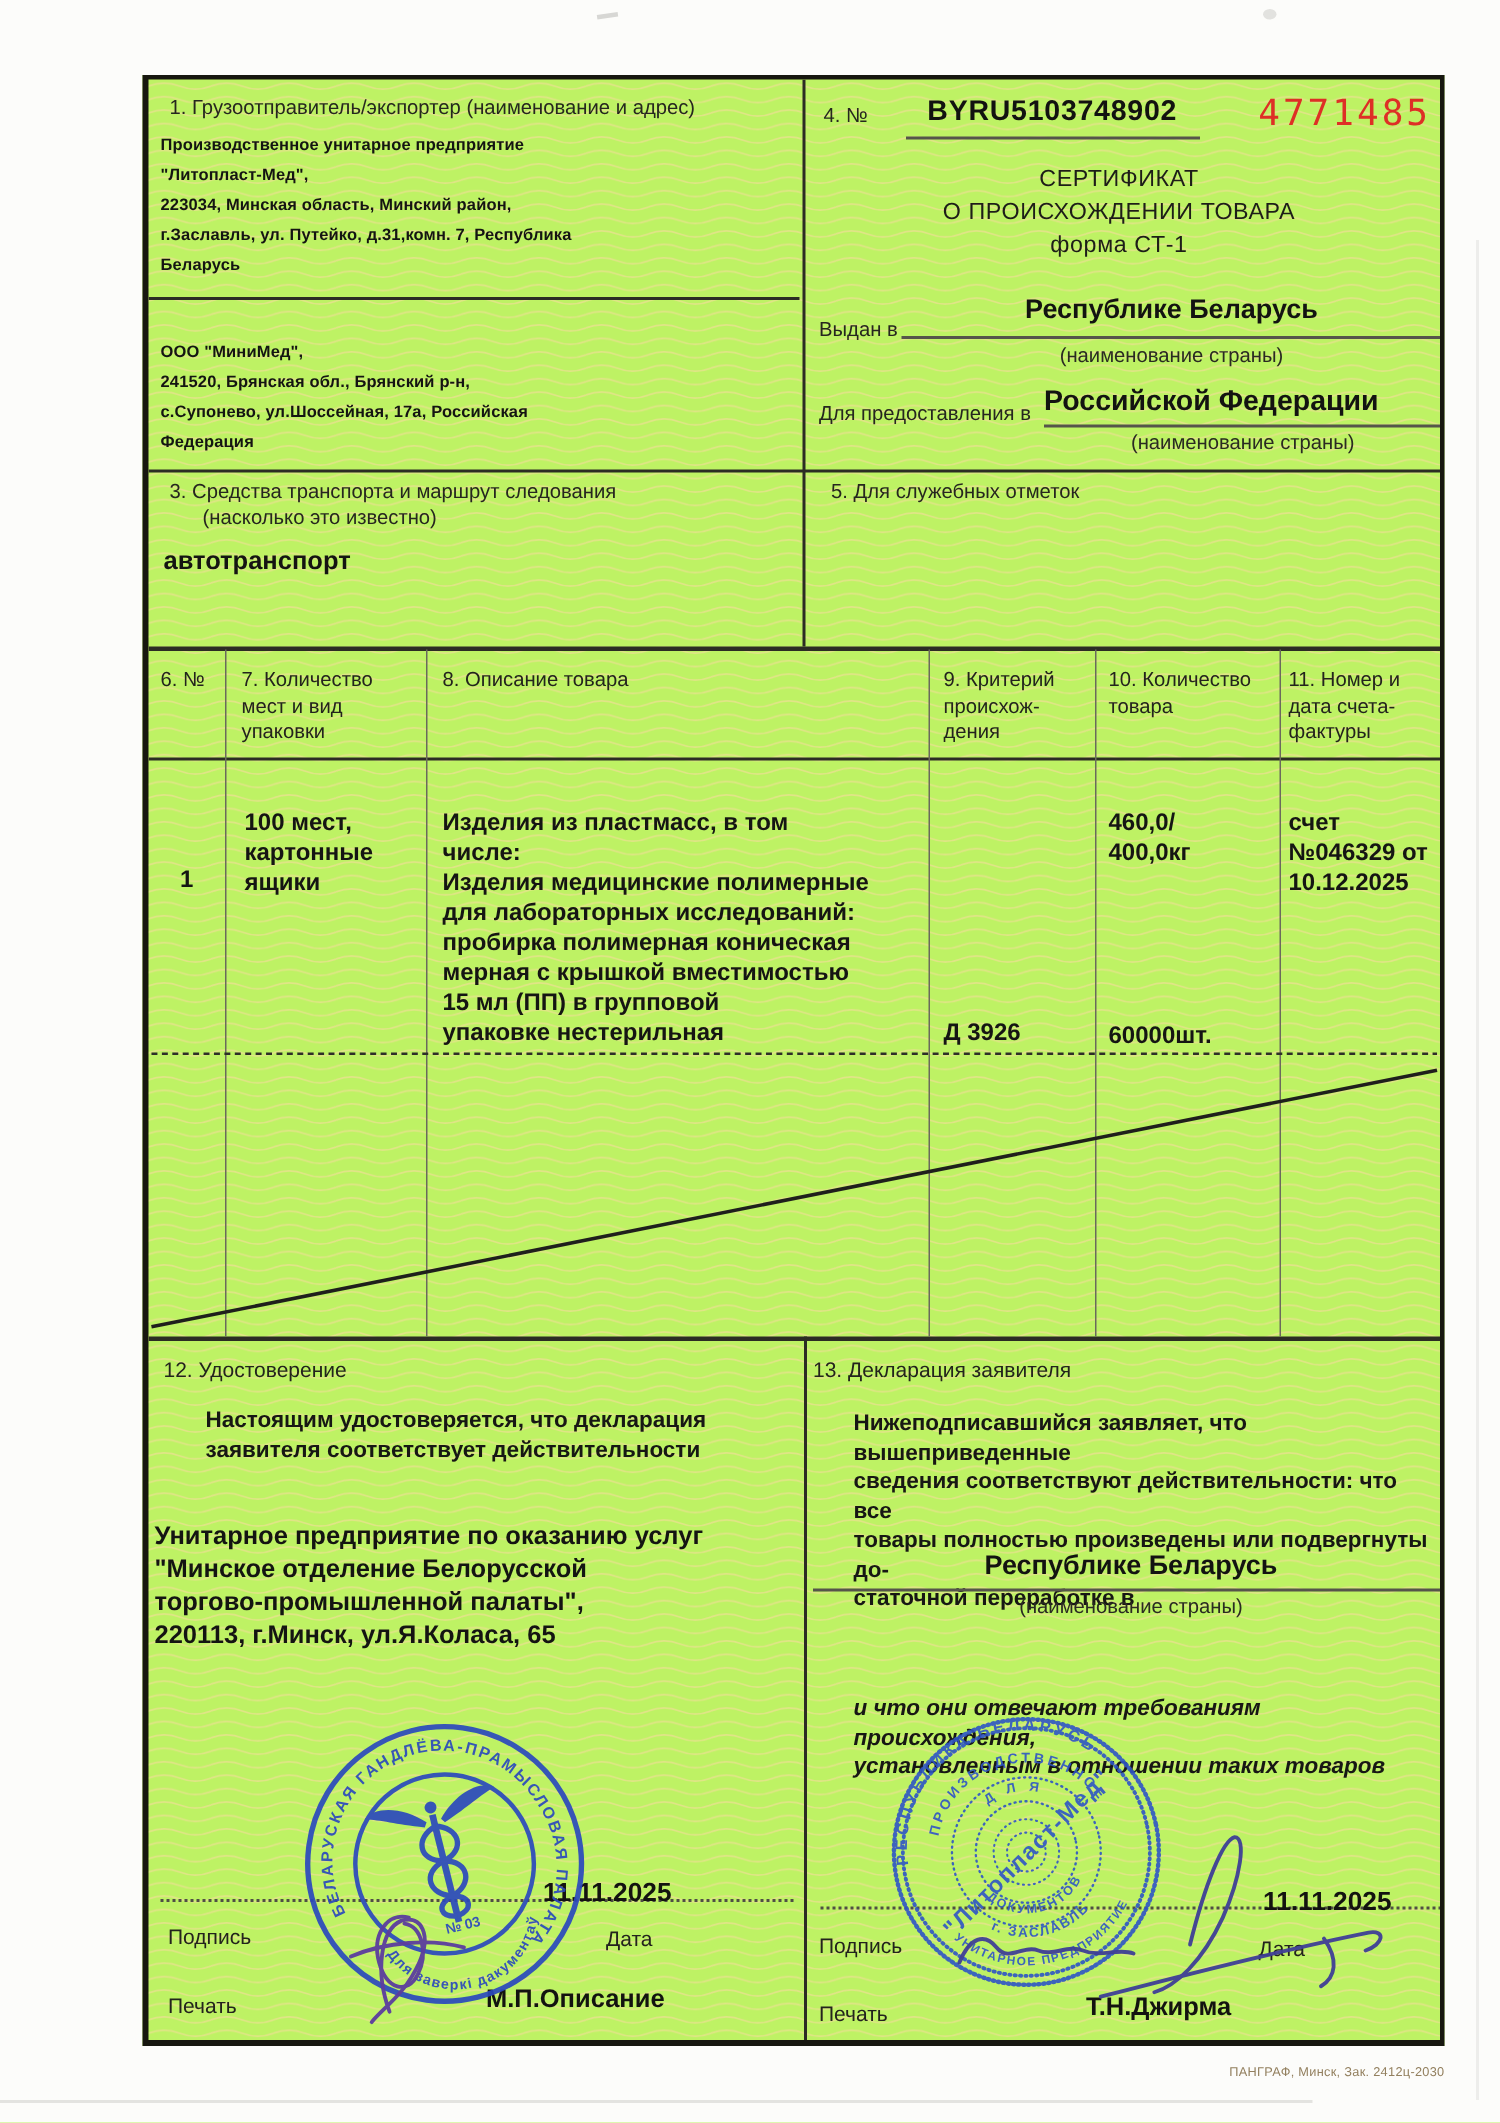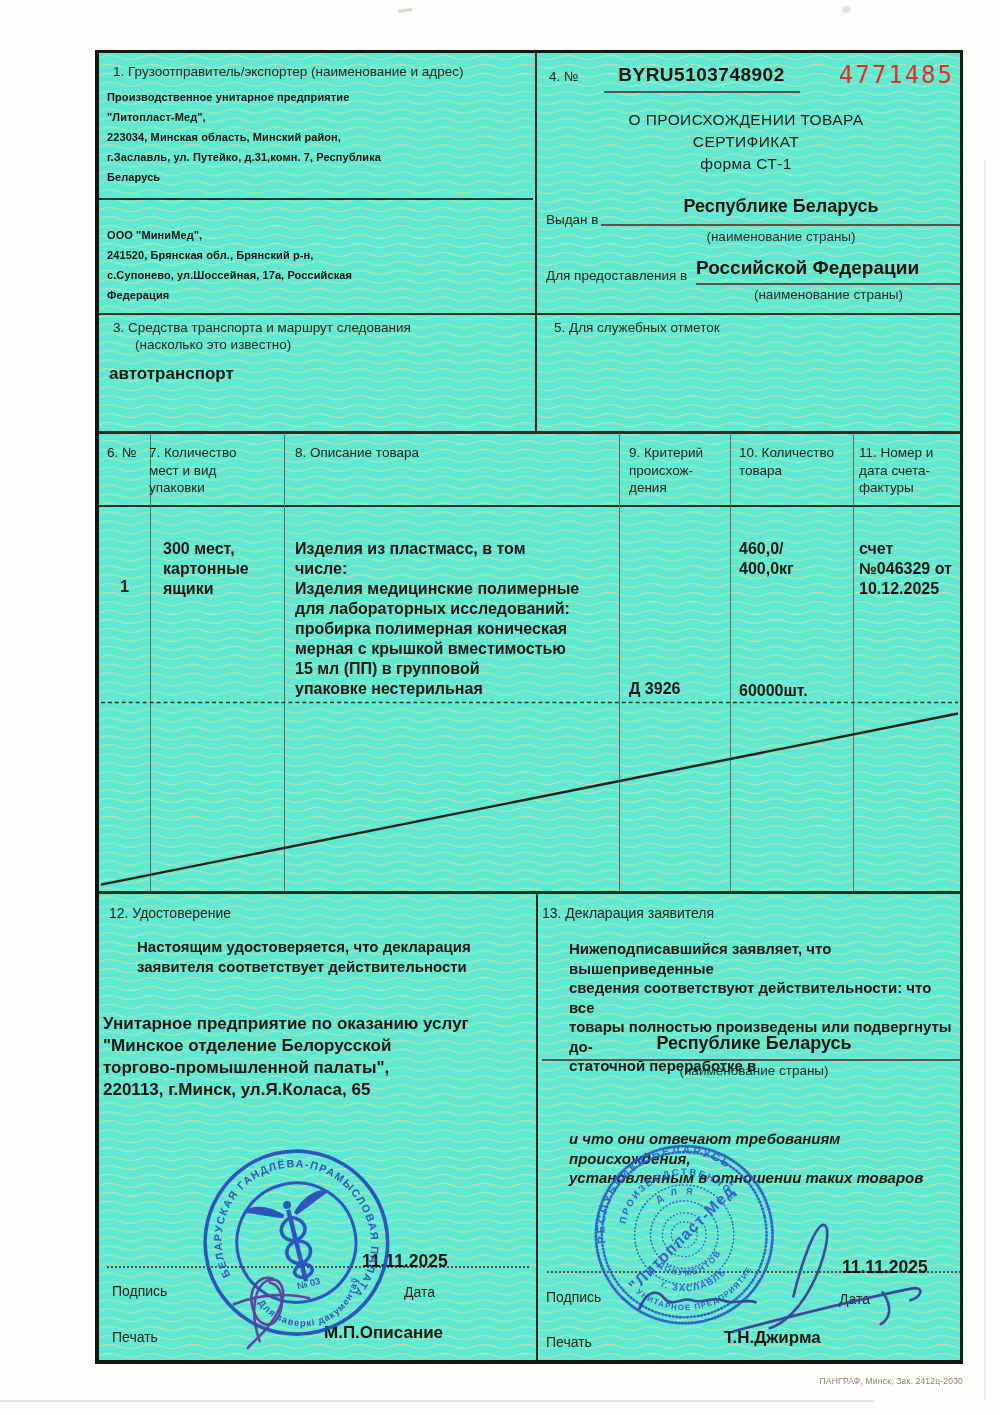--- a/index.html
+++ b/index.html
@@ -1,20 +1,20 @@
 <!DOCTYPE html>
 <html><head>
 <meta charset="utf-8">
 <style>
   html,body{margin:0;padding:0;}
   body{width:1000px;height:1415px;background:#fcfcfa;font-family:"Liberation Sans",sans-serif;color:#1c1c1a;}
   .page{position:relative;width:1000px;height:1415px;overflow:hidden;}
   .abs{position:absolute;}
   .form{position:absolute;left:95px;top:50px;width:868px;height:1314px;box-sizing:border-box;
-        border:3px solid #17170f;border-left-width:4px;border-bottom-width:4px;background:#5eead4;overflow:hidden;}
+        border:3px solid #17170f;border-left-width:4px;border-bottom-width:4px;background:#bef264;overflow:hidden;}
   .pre{white-space:pre-line;}
   .lbl{font-size:13.5px;color:#26261f;line-height:17px;}
   .val{font-size:11px;font-weight:700;color:#141412;line-height:20px;letter-spacing:.1px;}
   .val17{font-size:17px;font-weight:700;color:#141412;line-height:22px;}
   .hline{position:absolute;background:#2c2c24;height:2px;}
   .vline{position:absolute;background:#6a6a5c;width:1px;}
   .uline{position:absolute;background:#55554a;height:1.5px;}
   .dotline{position:absolute;border-top:2px dotted #4f4f45;height:0;}
   .thead{font-size:13.5px;line-height:17.5px;color:#23231d;}
   .tcell{font-size:16px;font-weight:700;line-height:20px;color:#151513;}
@@ -79,53 +79,53 @@
     <div class="abs lbl" style="left:14px;top:266px;width:410px;">3.  Средства транспорта и маршрут следования</div>
     <div class="abs lbl" style="left:36px;top:283px;">(насколько это известно)</div>
     <div class="abs val17" style="left:10px;top:310px;">автотранспорт</div>
 
     <div class="abs lbl" style="left:450px;top:15px;">4.  №</div>
     <div class="abs ctr" style="left:505px;top:11px;width:195px;font-size:19px;font-weight:700;letter-spacing:.5px;color:#121210;">BYRU5103748902</div>
     <div class="uline" style="left:505px;top:38px;width:196px;"></div>
     <div class="abs serial" style="left:690px;top:8px;width:165px;text-align:right;">4771485</div>
 
     <div class="abs ctr title" style="left:437px;top:56px;width:420px;">
+      <div>СЕРТИФИКАТ</div>
       <div>О ПРОИСХОЖДЕНИИ ТОВАРА</div>
-      <div>СЕРТИФИКАТ</div>
       <div>форма СТ-1</div>
     </div>
 
     <div class="abs lbl" style="left:447px;top:158px;">Выдан в</div>
     <div class="abs ctr" style="left:502px;top:143px;width:360px;font-size:18px;font-weight:700;color:#131311;">Республике Беларусь</div>
     <div class="uline" style="left:502px;top:171px;width:360px;"></div>
     <div class="abs ctr hint" style="left:502px;top:176px;width:360px;">(наименование страны)</div>
 
     <div class="abs lbl" style="left:447px;top:214px;">Для предоставления в</div>
     <div class="abs" style="left:597px;top:204px;font-size:19px;font-weight:700;color:#131311;">Российской Федерации</div>
     <div class="uline" style="left:597px;top:230px;width:265px;"></div>
     <div class="abs ctr hint" style="left:597px;top:234px;width:265px;">(наименование страны)</div>
 
     <div class="abs lbl" style="left:455px;top:266px;">5.  Для служебных отметок</div>
 
     <div class="abs thead" style="left:8px;top:391px;">6. №</div>
-    <div class="abs thead pre" style="left:50px;top:391px;width:118px;">7. Количество
+    <div class="abs thead pre" style="left:62px;top:391px;width:118px;">7. Количество
 мест и вид
 упаковки</div>
     <div class="abs thead" style="left:196px;top:391px;width:300px;">8. Описание товара</div>
     <div class="abs thead pre" style="left:530px;top:391px;width:96px;">9. Критерий
 происхож-
 дения</div>
     <div class="abs thead pre" style="left:640px;top:391px;width:110px;">10. Количество
 товара</div>
     <div class="abs thead pre" style="left:760px;top:391px;width:104px;">11. Номер и
 дата счета-
 фактуры</div>
 
     <div class="abs tcell ctr" style="left:0;top:524px;width:51px;">1</div>
-    <div class="abs tcell pre" style="left:64px;top:486px;width:118px;">300 мест,
+    <div class="abs tcell pre" style="left:64px;top:486px;width:118px;">100 мест,
 картонные
 ящики</div>
     <div class="abs tcell pre" style="left:196px;top:486px;width:322px;">Изделия из пластмасс, в том
 числе:
 Изделия медицинские полимерные
 для лабораторных исследований:
 пробирка полимерная коническая
 мерная с крышкой вместимостью
 15 мл (ПП) в групповой
 упаковке нестерильная</div>

